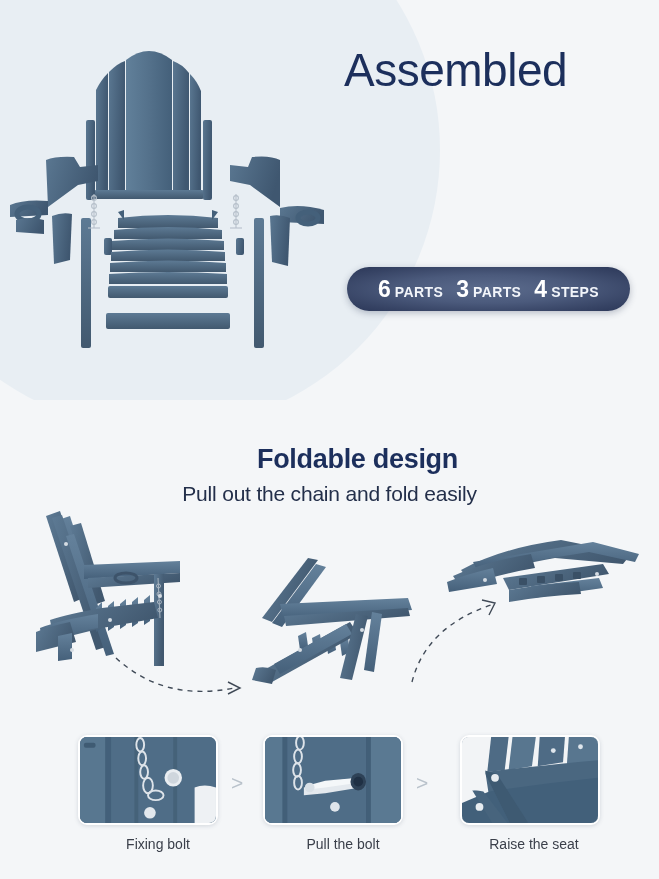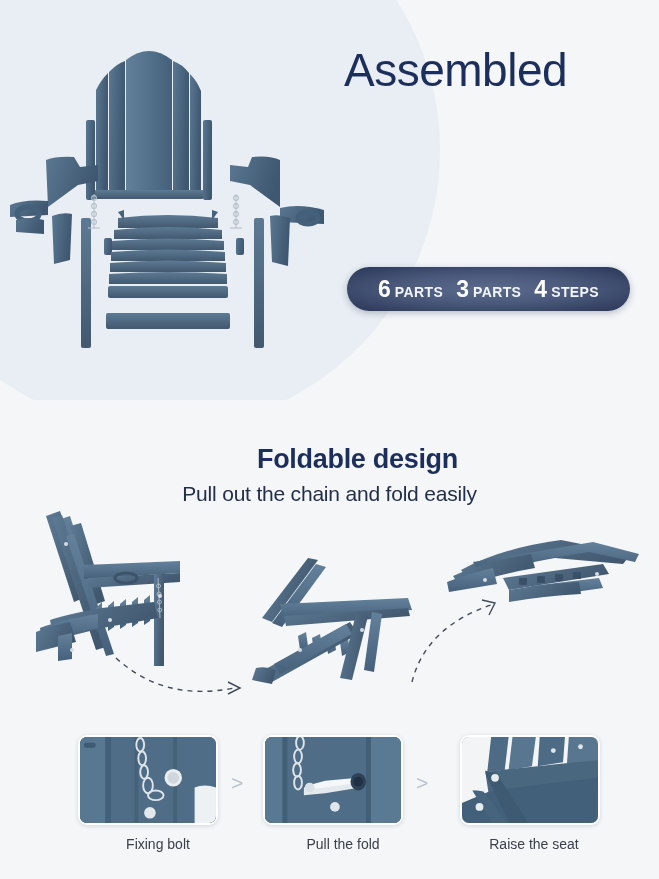--- a/index.html
+++ b/index.html
@@ -352,21 +352,21 @@
             <ellipse cx="34" cy="47" rx="4" ry="7"></ellipse>
           </g>
           <path d="M40 52 l22 -6 l36 -4 l0 10 l-36 6 l-22 2 z" fill="#e4e9ee"></path>
           <path d="M44 50 l18 -5 l34 -3 l0 5 l-34 5 l-18 2 z" fill="#f4f7f9"></path>
           <ellipse cx="96" cy="46" rx="8" ry="9" fill="#2e4257"></ellipse>
           <circle cx="96" cy="46" r="5" fill="#1f3044"></circle>
           <circle cx="46" cy="52" r="5" fill="#d9e0e6"></circle>
           <circle cx="72" cy="72" r="5" fill="#dfe5eb"></circle>
         </svg>
       </div>
-      <div class="step-cap">Pull the fold</div>
+      <div class="step-cap">Pull the bolt</div>
     </div>
 
     <div class="chev c2">&gt;</div>
 
     <div class="step s3">
       <div class="thumb">
         <svg class="thumb-inner" viewBox="0 0 140 90" preserveAspectRatio="none">
           <rect width="140" height="90" fill="#f2f4f6"></rect>
           <path d="M30 0 l18 0 l-4 34 l-18 2 z" fill="#4e6b85"></path>
           <path d="M52 0 l24 0 l-4 30 l-24 4 z" fill="#58768f"></path>

